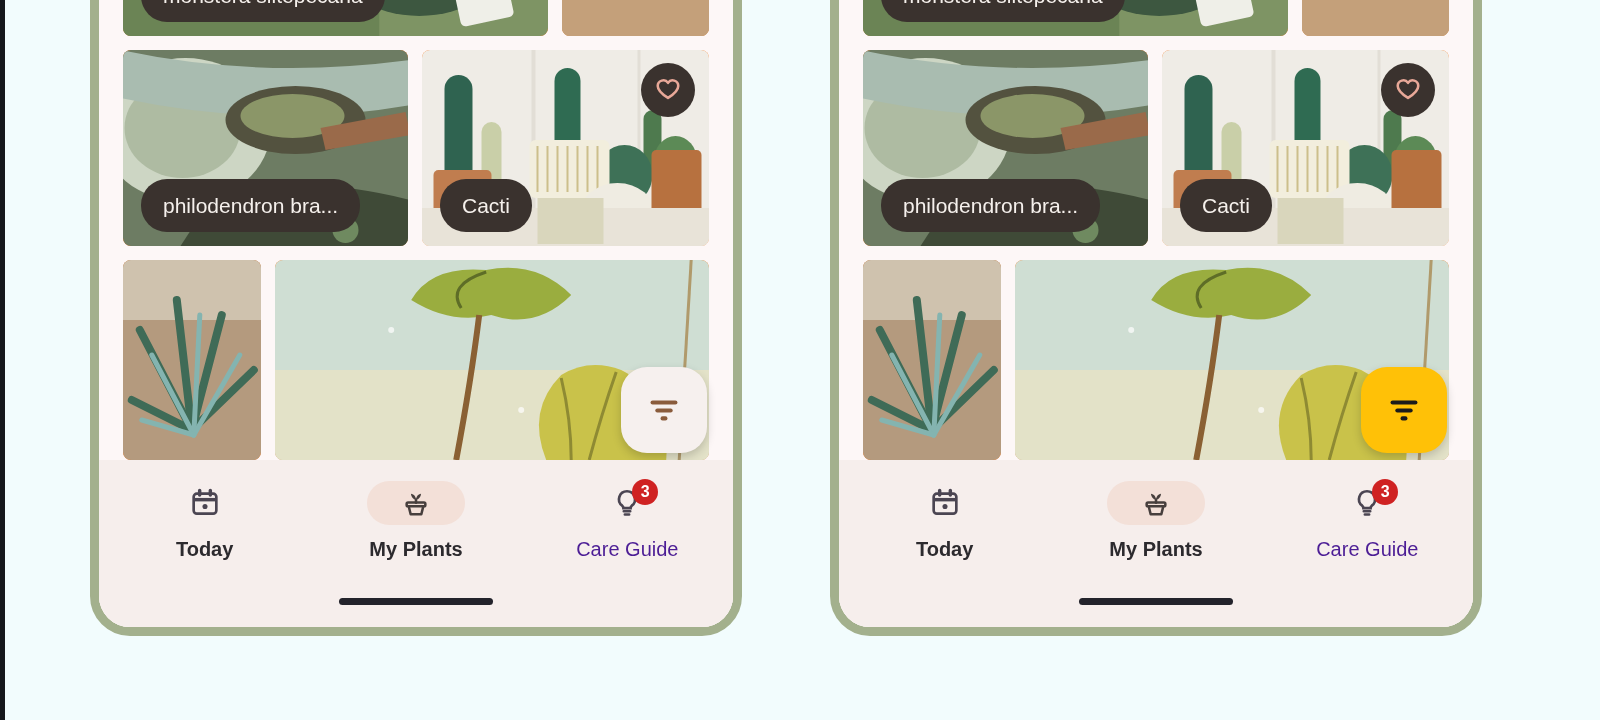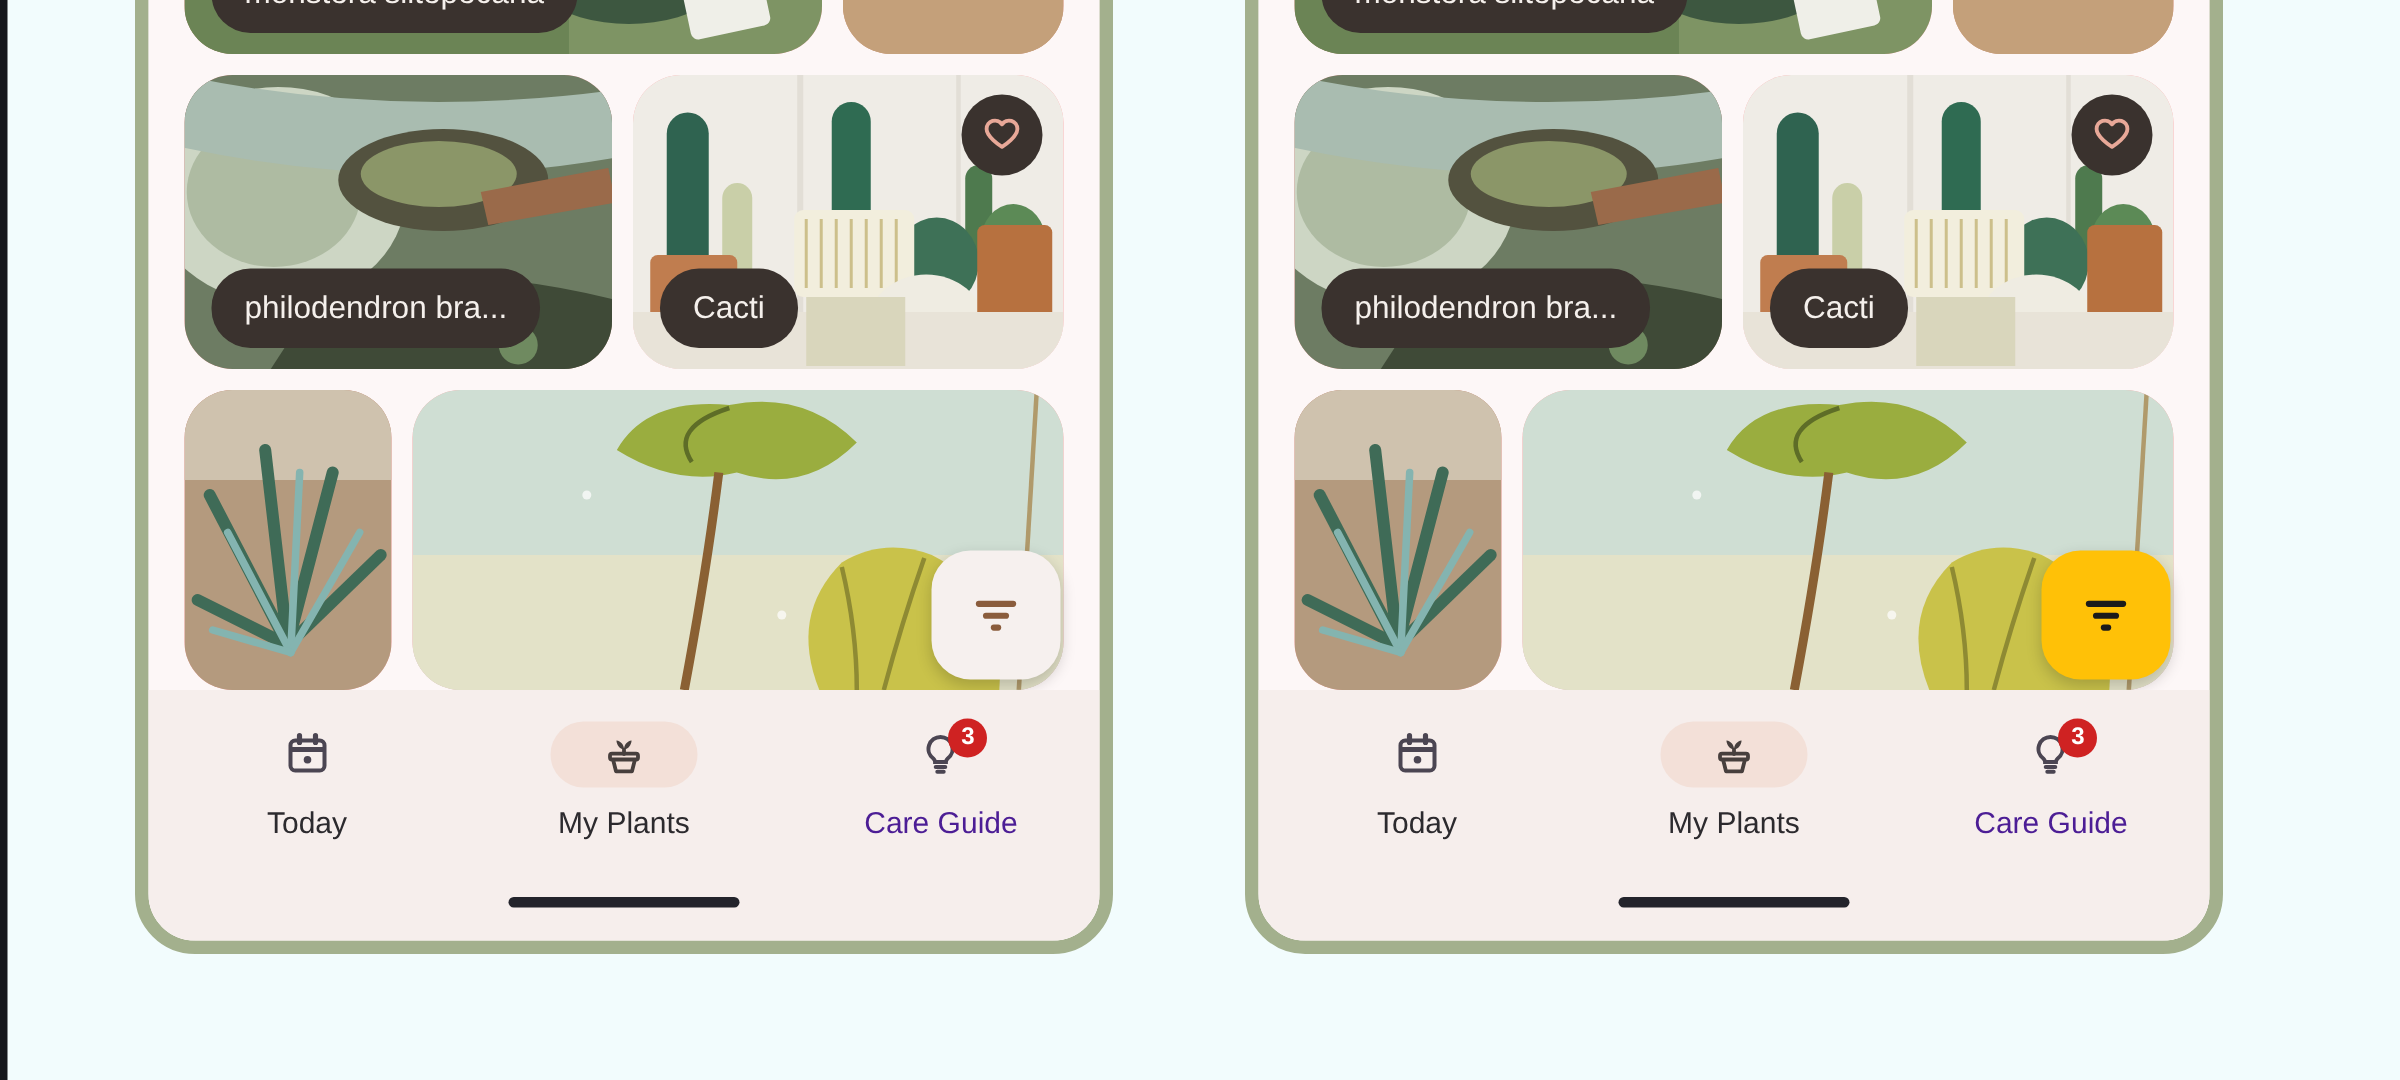--- a/index.html
+++ b/index.html
@@ -63,23 +63,23 @@
     padding: 0 24px;
     display: flex;
     flex-direction: column;
     gap: 14px;
   }
 
   .row { display: flex; gap: 14px; }
 
   .card {
     position: relative;
-    border-radius: 32px;
+    border-radius: 8px;
     overflow: hidden;
-    background: #fca5a5;
+    background: #f97316;
   }
 
   .card .photo {
     position: absolute;
     inset: 0;
   }
 
   
   .pill {
     position: absolute;
@@ -179,21 +179,21 @@
     align-items: center;
     justify-content: center;
     line-height: 1;
   }
 
   .nav-label {
     font-size: 20px;
     color: #4c1d95;
   }
   .nav-item.active .nav-label,
-  .nav-item.today .nav-label { font-weight: normal; color: #2c2a2e; }
+  .nav-item.today .nav-label { font-weight: bold; color: #2c2a2e; }
 
   .home-area {
     height: 52px;
     display: flex;
     align-items: center;
     justify-content: center;
   }
   .home-indicator {
     width: 154px; height: 7px;
     border-radius: 4px;

